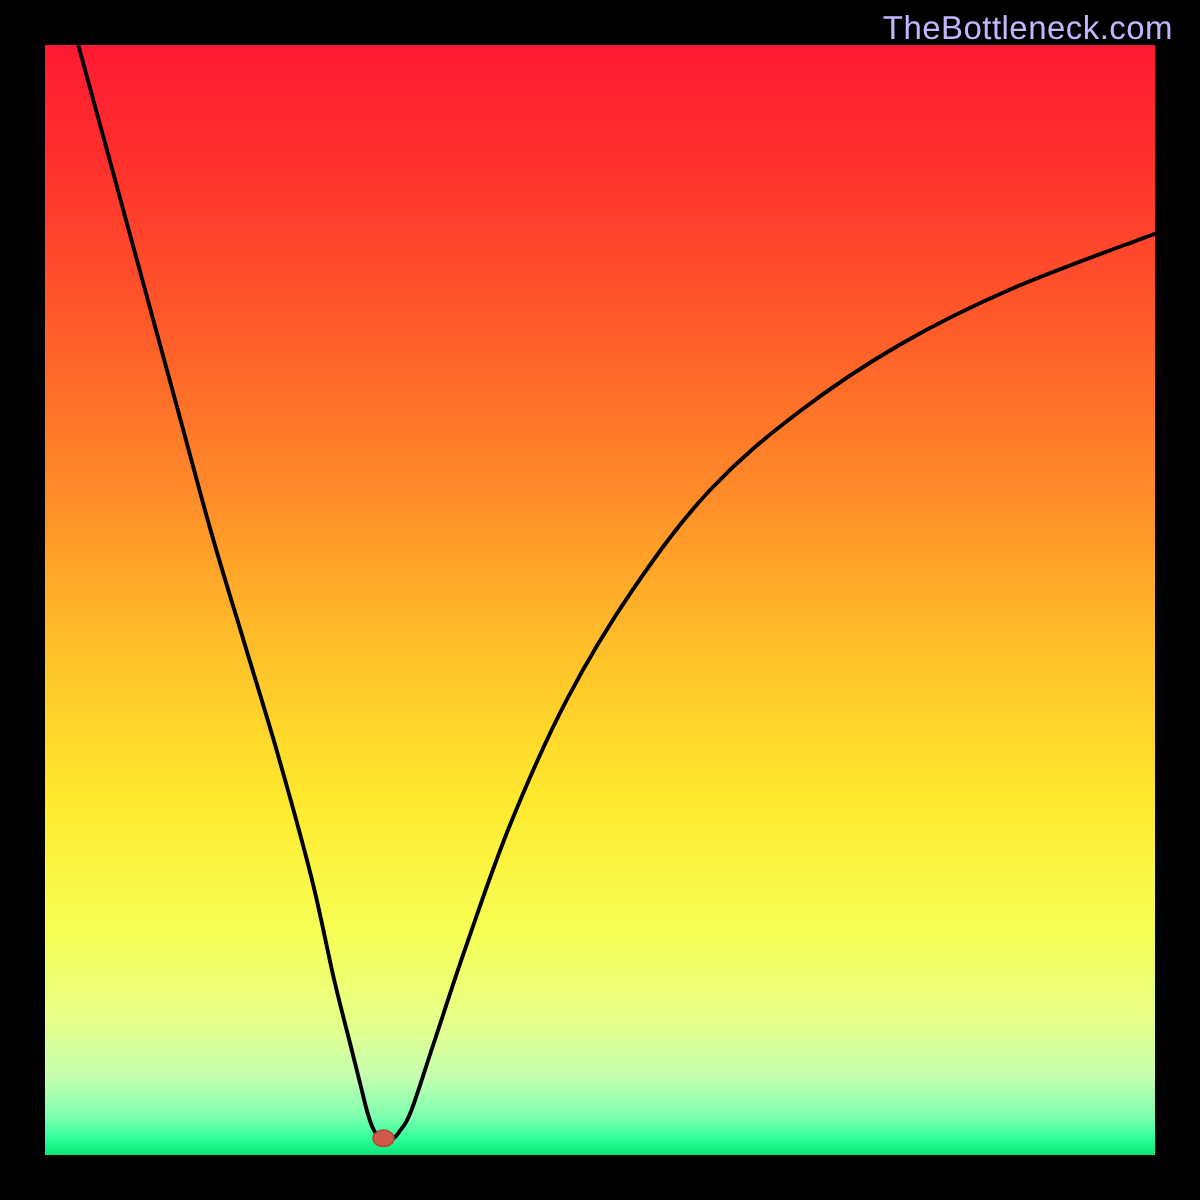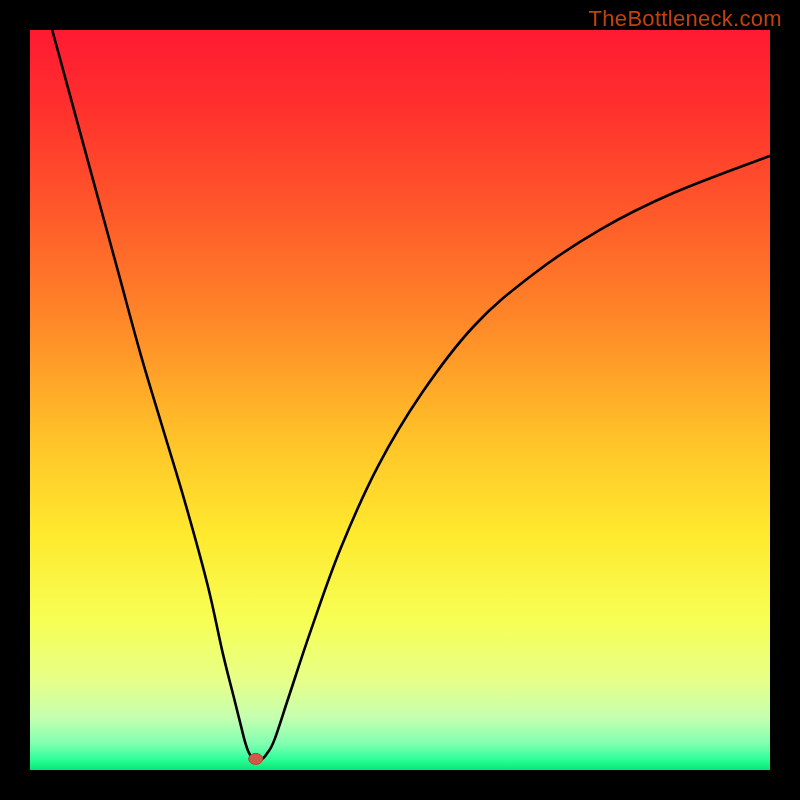--- a/index.html
+++ b/index.html
@@ -14,21 +14,21 @@
   .frame {
     position: relative;
     width: 800px;
     height: 800px;
     background: #000;
   }
   .watermark {
     position: absolute;
     top: 6px;
     right: 18px;
-    color: #c2410c;
+    color: #c4b5fd;
     font-size: 22px;
     font-weight: 500;
     letter-spacing: 0.3px;
     z-index: 5;
   }
   .plot-area {
     position: absolute;
     left: 30px;
     top: 30px;
     width: 740px;

